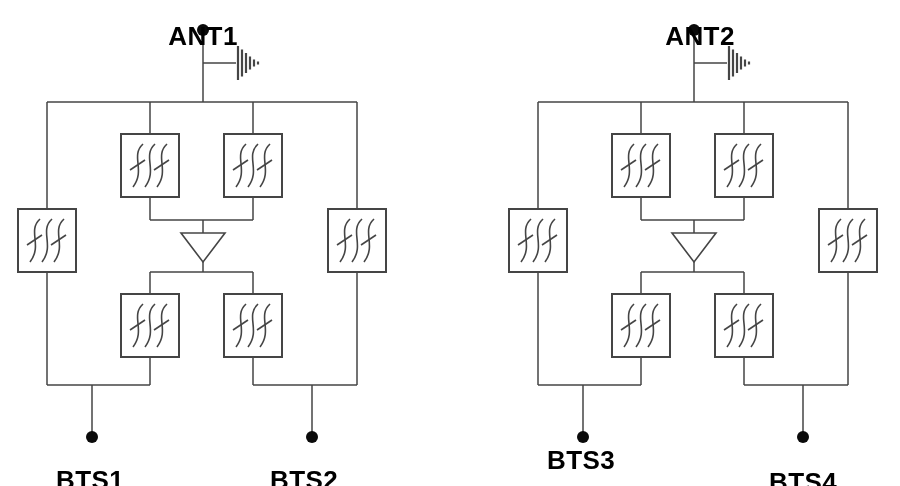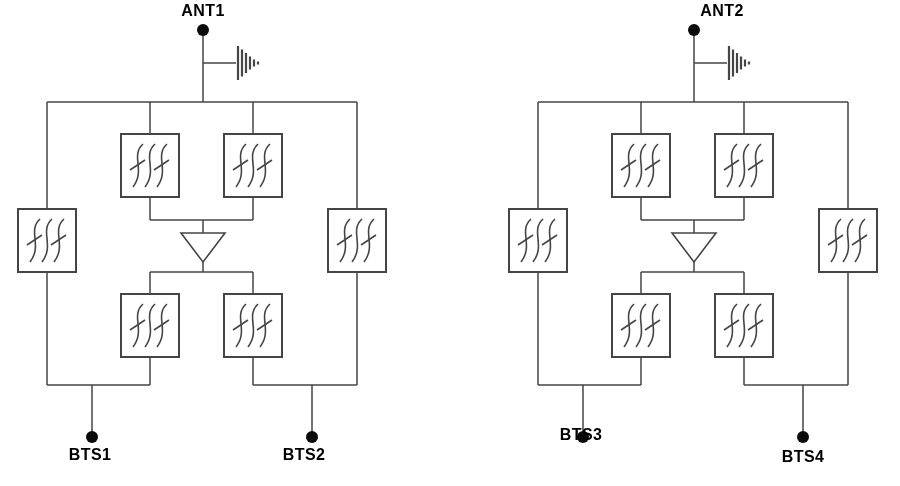--- a/index.html
+++ b/index.html
@@ -5,23 +5,24 @@
   html,body{margin:0;padding:0;background:#fff;}
   .stage{
     position:relative;width:900px;height:486px;
     background:var(--background,#ffffff);
     font-family:"Liberation Sans",sans-serif;
     overflow:hidden;
   }
   .stage svg{position:absolute;left:0;top:0;}
   .term-label{
     position:absolute;transform:translateX(-50%);
-    font-weight:bold;font-size:16px;line-height:1;
+    font-weight:bold;font-size:26px;line-height:1;
     letter-spacing:.4px;color:var(--label,#000);
     white-space:nowrap;
+    margin-top:20px;
   }
   .wire{fill:none;stroke:var(--line,#454545);stroke-width:1.5;}
   .gbars{fill:none;stroke:var(--line,#454545);stroke-width:2.2;}
   .box{fill:#ffffff;stroke:var(--line,#454545);stroke-width:2;}
   .squig{fill:none;stroke:var(--line,#454545);stroke-width:1.6;}
   .amp{fill:#ffffff;stroke:var(--line,#454545);stroke-width:1.6;}
   .dot{fill:#0a0a0a;stroke:none;}
 </style>
 </head>
 <body>
@@ -88,19 +89,19 @@
 
     <g>
       <use href="#network-sym" xlink:href="#network-sym"></use>
     </g>
     <g transform="translate(491,0)">
       <use href="#network-sym" xlink:href="#network-sym"></use>
     </g>
   </svg>
 
   <div class="term-label" style="left:203px;top:3px">ANT1</div>
-  <div class="term-label" style="left:722px;top:3px">ANT2</div>
+  <div class="term-label" style="left:700px;top:3px">ANT2</div>
 
   <div class="term-label" style="left:90px;top:447px">BTS1</div>
   <div class="term-label" style="left:304px;top:447px">BTS2</div>
   <div class="term-label" style="left:581px;top:427px">BTS3</div>
   <div class="term-label" style="left:803px;top:449px">BTS4</div>
 </div>
 
 </body></html>

